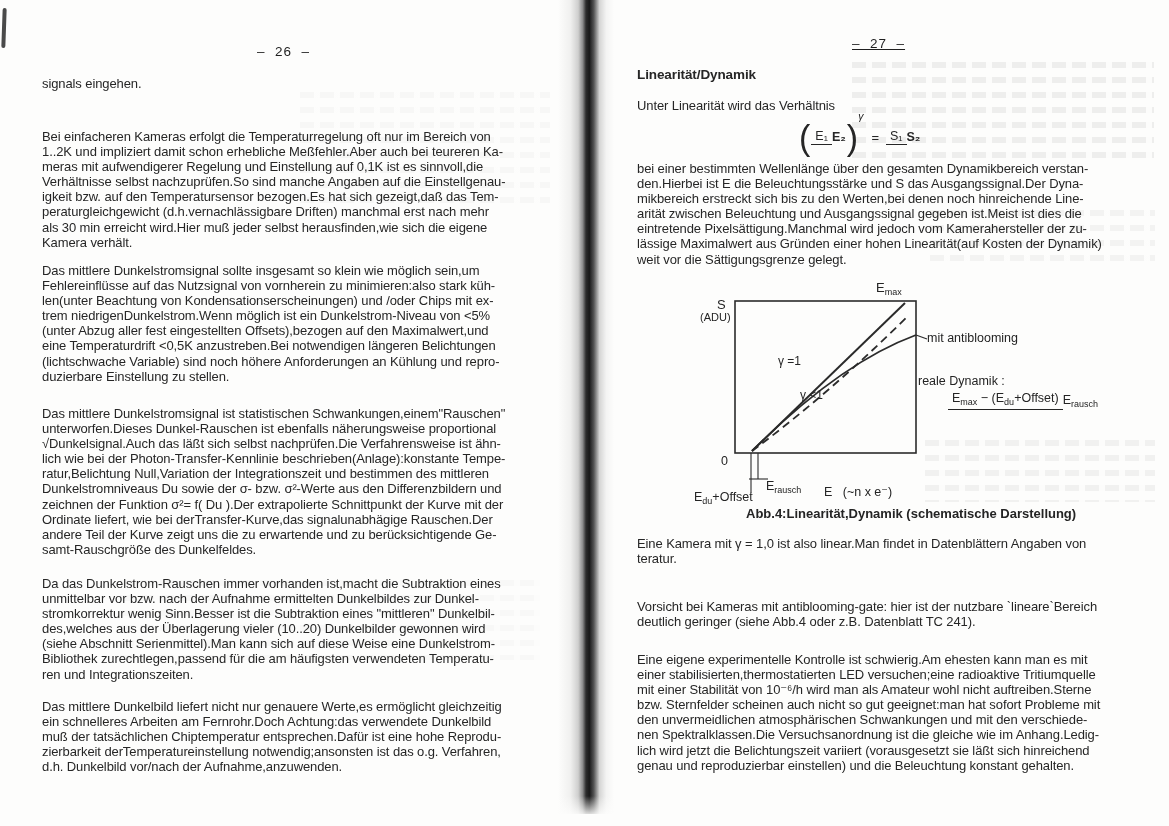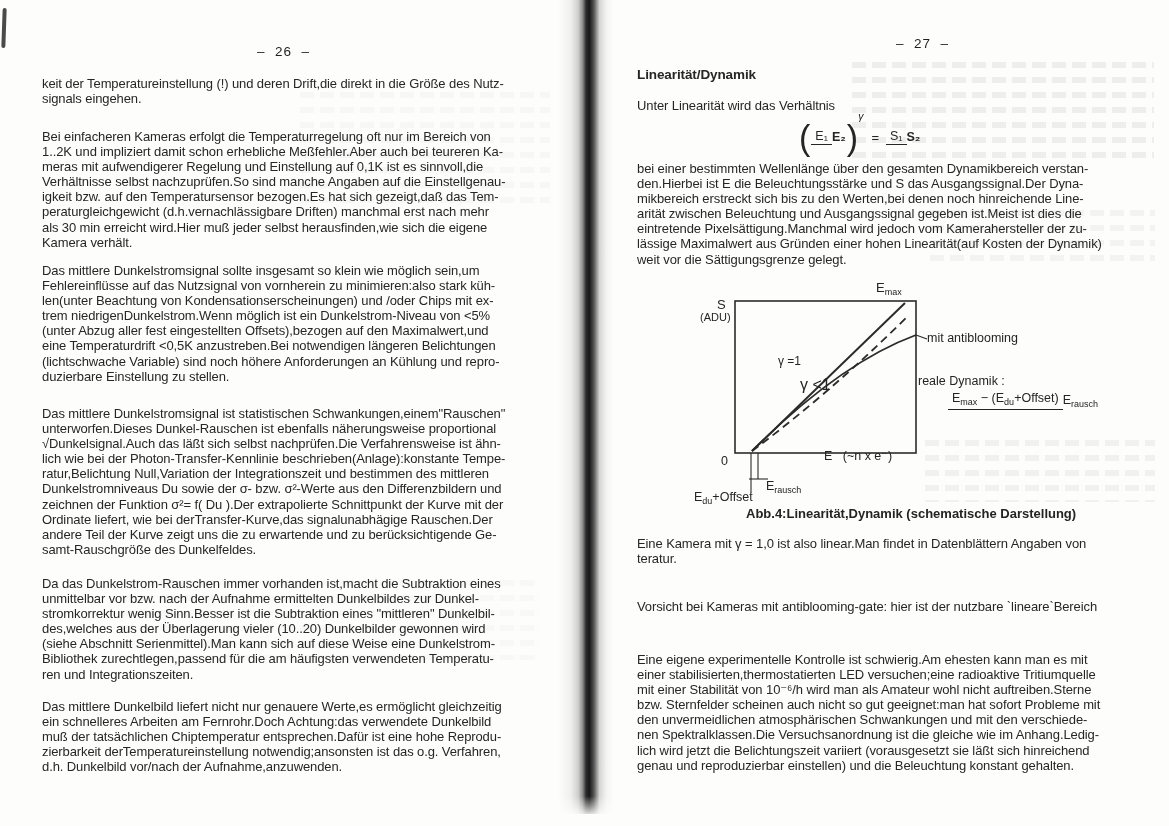--- a/index.html
+++ b/index.html
@@ -60,30 +60,30 @@
 <div class="spine"></div>
 <div class="spine-fade"></div>
 <div class="ghost" style="left:852px;top:62px;width:302px;height:96px;"></div>
 <div class="ghost" style="left:930px;top:210px;width:225px;height:60px;opacity:.35;"></div>
 <div class="ghost" style="left:925px;top:440px;width:230px;height:62px;opacity:.45;"></div>
 <div class="ghost" style="left:300px;top:92px;width:250px;height:118px;opacity:.22;"></div>
 <div class="ghost" style="left:120px;top:580px;width:420px;height:80px;opacity:.18;"></div>
 
 <div>
   <div class="hdr" style="left:257px;top:44px;">–  26  –</div>
-  <div class="para" style="left:42px;top:76px;"><div class="tl">keit der Temperatureinstellung (!) und deren Drift,die direkt in die Größe des Nutz-</div><div class="tl">signals eingehen.</div></div>
+  <div class="para" style="left:42px;top:76px;"><div class="tl">signals eingehen.</div></div>
   <div class="para" style="left:42px;top:129px;"><div class="tl">Bei einfacheren Kameras erfolgt die Temperaturregelung oft nur im Bereich von</div><div class="tl">1..2K und impliziert damit schon erhebliche Meßfehler.Aber auch bei teureren Ka-</div><div class="tl">meras mit aufwendigerer Regelung und Einstellung auf 0,1K ist es sinnvoll,die</div><div class="tl">Verhältnisse selbst nachzuprüfen.So sind manche Angaben auf die Einstellgenau-</div><div class="tl">igkeit bzw. auf den Temperatursensor bezogen.Es hat sich gezeigt,daß das Tem-</div><div class="tl">peraturgleichgewicht (d.h.vernachlässigbare Driften) manchmal erst nach mehr</div><div class="tl">als 30 min erreicht wird.Hier muß jeder selbst herausfinden,wie sich die eigene</div><div class="tl">Kamera verhält.</div></div>
   <div class="para" style="left:42px;top:263px;"><div class="tl">Das mittlere Dunkelstromsignal sollte insgesamt so klein wie möglich sein,um</div><div class="tl">Fehlereinflüsse auf das Nutzsignal von vornherein zu minimieren:also stark küh-</div><div class="tl">len(unter Beachtung von Kondensationserscheinungen) und /oder Chips mit ex-</div><div class="tl">trem niedrigenDunkelstrom.Wenn möglich ist ein Dunkelstrom-Niveau von &lt;5%</div><div class="tl">(unter Abzug aller fest eingestellten Offsets),bezogen auf den Maximalwert,und</div><div class="tl">eine Temperaturdrift &lt;0,5K anzustreben.Bei notwendigen längeren Belichtungen</div><div class="tl">(lichtschwache Variable) sind noch höhere Anforderungen an Kühlung und repro-</div><div class="tl">duzierbare Einstellung zu stellen.</div></div>
   <div class="para" style="left:42px;top:406px;"><div class="tl">Das mittlere Dunkelstromsignal ist statistischen Schwankungen,einem"Rauschen"</div><div class="tl">unterworfen.Dieses Dunkel-Rauschen ist ebenfalls näherungsweise proportional</div><div class="tl">√Dunkelsignal.Auch das läßt sich selbst nachprüfen.Die Verfahrensweise ist ähn-</div><div class="tl">lich wie bei der Photon-Transfer-Kennlinie beschrieben(Anlage):konstante Tempe-</div><div class="tl">ratur,Belichtung Null,Variation der Integrationszeit und bestimmen des mittleren</div><div class="tl">Dunkelstromniveaus Du sowie der σ- bzw. σ²-Werte aus den Differenzbildern und</div><div class="tl">zeichnen der Funktion σ²= f( Du ).Der extrapolierte Schnittpunkt der Kurve mit der</div><div class="tl">Ordinate liefert, wie bei derTransfer-Kurve,das signalunabhägige Rauschen.Der</div><div class="tl">andere Teil der Kurve zeigt uns die zu erwartende und zu berücksichtigende Ge-</div><div class="tl">samt-Rauschgröße des Dunkelfeldes.</div></div>
   <div class="para" style="left:42px;top:576px;"><div class="tl">Da das Dunkelstrom-Rauschen immer vorhanden ist,macht die Subtraktion eines</div><div class="tl">unmittelbar vor bzw. nach der Aufnahme ermittelten Dunkelbildes zur Dunkel-</div><div class="tl">stromkorrektur wenig Sinn.Besser ist die Subtraktion eines "mittleren" Dunkelbil-</div><div class="tl">des,welches aus der Überlagerung vieler (10..20) Dunkelbilder gewonnen wird</div><div class="tl">(siehe Abschnitt Serienmittel).Man kann sich auf diese Weise eine Dunkelstrom-</div><div class="tl">Bibliothek zurechtlegen,passend für die am häufigsten verwendeten Temperatu-</div><div class="tl">ren und Integrationszeiten.</div></div>
   <div class="para" style="left:42px;top:699px;"><div class="tl">Das mittlere Dunkelbild liefert nicht nur genauere Werte,es ermöglicht gleichzeitig</div><div class="tl">ein schnelleres Arbeiten am Fernrohr.Doch Achtung:das verwendete Dunkelbild</div><div class="tl">muß der tatsächlichen Chiptemperatur entsprechen.Dafür ist eine hohe Reprodu-</div><div class="tl">zierbarkeit derTemperatureinstellung notwendig;ansonsten ist das o.g. Verfahren,</div><div class="tl">d.h. Dunkelbild vor/nach der Aufnahme,anzuwenden.</div></div>
 </div>
 
 <div>
-  <div class="hdr" style="left:896px;top:36px;">–  27  –</div>
+  <div class="hdr" style="left:852px;top:36px;text-decoration:underline;">–  27  –</div>
   <div class="para bold" style="left:637px;top:67px;font-size:13.5px;">Linearität/Dynamik</div>
   <div class="para" style="left:637px;top:98px;">Unter Linearität wird das Verhältnis</div>
 
   <div class="formula">
     <span class="paren">(</span>
     <span class="frac">
       <span class="num">E₁</span>
       <span class="den">E₂</span>
     </span>
     <span class="paren">)</span>
@@ -104,32 +104,32 @@
     <path d="M52,176 Q140,88 216,60" fill="none" stroke="#2b2b2b" stroke-width="1.8"></path>
     <line x1="216" y1="60" x2="227" y2="64" stroke="#2b2b2b" stroke-width="1.2"></line>
     <line x1="51" y1="178" x2="51" y2="218" stroke="#2b2b2b" stroke-width="1.1"></line>
     <line x1="58" y1="178" x2="58" y2="204" stroke="#2b2b2b" stroke-width="1.1"></line>
     <line x1="49" y1="204" x2="68" y2="204" stroke="#2b2b2b" stroke-width="1.1"></line>
   </svg>
 
   <div class="fig-label" style="left:717px;top:297px;font-size:13px;">S</div>
   <div class="fig-label" style="left:700px;top:311px;font-size:11px;">(ADU)</div>
   <div class="fig-label" style="left:721px;top:454px;font-size:12.5px;">0</div>
-  <div class="fig-label" style="left:824px;top:448px;font-size:12.5px;">E   (~n x e⁻)</div>
+  <div class="fig-label" style="left:824px;top:484px;font-size:12.5px;">E   (~n x e⁻)</div>
   <div class="fig-label" style="left:876px;top:280px;font-size:13px;"><span>E</span><span class="sb">max</span></div>
   <div class="fig-label" style="left:927px;top:331px;font-size:12.5px;">mit antiblooming</div>
   <div class="fig-label" style="left:778px;top:354px;font-size:12px;">γ =1</div>
-  <div class="fig-label" style="left:800px;top:376px;font-size:16px;">γ &lt;1</div>
+  <div class="fig-label" style="left:800px;top:388px;font-size:12px;">γ &lt;1</div>
   <div class="fig-label" style="left:918px;top:374px;font-size:12.5px;">reale Dynamik :</div>
 
   <div class="rd" style="left:948px;top:391px;">
     <div class="rd-num"><span>E</span><span class="sb">max</span><span> − (E</span><span class="sb">du</span><span>+Offset)</span></div>
     <div class="rd-den"><span>E</span><span class="sb">rausch</span></div>
   </div>
 
   <div class="fig-label" style="left:766px;top:479px;font-size:12.5px;"><span>E</span><span class="sb">rausch</span></div>
   <div class="fig-label" style="left:694px;top:490px;font-size:12.5px;"><span>E</span><span class="sb">du</span><span>+Offset</span></div>
   <div class="fig-label bold" style="left:746px;top:506px;font-size:13px;">Abb.4:Linearität,Dynamik (schematische Darstellung)</div>
 
   <div class="para" style="left:637px;top:536px;"><div class="tl">Eine Kamera mit γ = 1,0 ist also linear.Man findet in Datenblättern Angaben von</div><div class="tl">teratur.</div></div>
-  <div class="para" style="left:637px;top:599px;"><div class="tl">Vorsicht bei Kameras mit antiblooming-gate: hier ist der nutzbare `lineare`Bereich</div></div>
+  <div class="para" style="left:637px;top:599px;"><div class="tl">Vorsicht bei Kameras mit antiblooming-gate: hier ist der nutzbare `lineare`Bereich</div><div class="tl">deutlich geringer (siehe Abb.4 oder z.B. Datenblatt TC 241).</div></div>
   <div class="para" style="left:637px;top:652px;"><div class="tl">Eine eigene experimentelle Kontrolle ist schwierig.Am ehesten kann man es mit</div><div class="tl">einer stabilisierten,thermostatierten LED versuchen;eine radioaktive Tritiumquelle</div><div class="tl">mit einer Stabilität von 10⁻⁶/h wird man als Amateur wohl nicht auftreiben.Sterne</div><div class="tl">bzw. Sternfelder scheinen auch nicht so gut geeignet:man hat sofort Probleme mit</div><div class="tl">den unvermeidlichen atmosphärischen Schwankungen und mit den verschiede-</div><div class="tl">nen Spektralklassen.Die Versuchsanordnung ist die gleiche wie im Anhang.Ledig-</div><div class="tl">lich wird jetzt die Belichtungszeit variiert (vorausgesetzt sie läßt sich hinreichend</div><div class="tl">genau und reproduzierbar einstellen) und die Beleuchtung konstant gehalten.</div></div>
 </div>
 
 </body></html>

